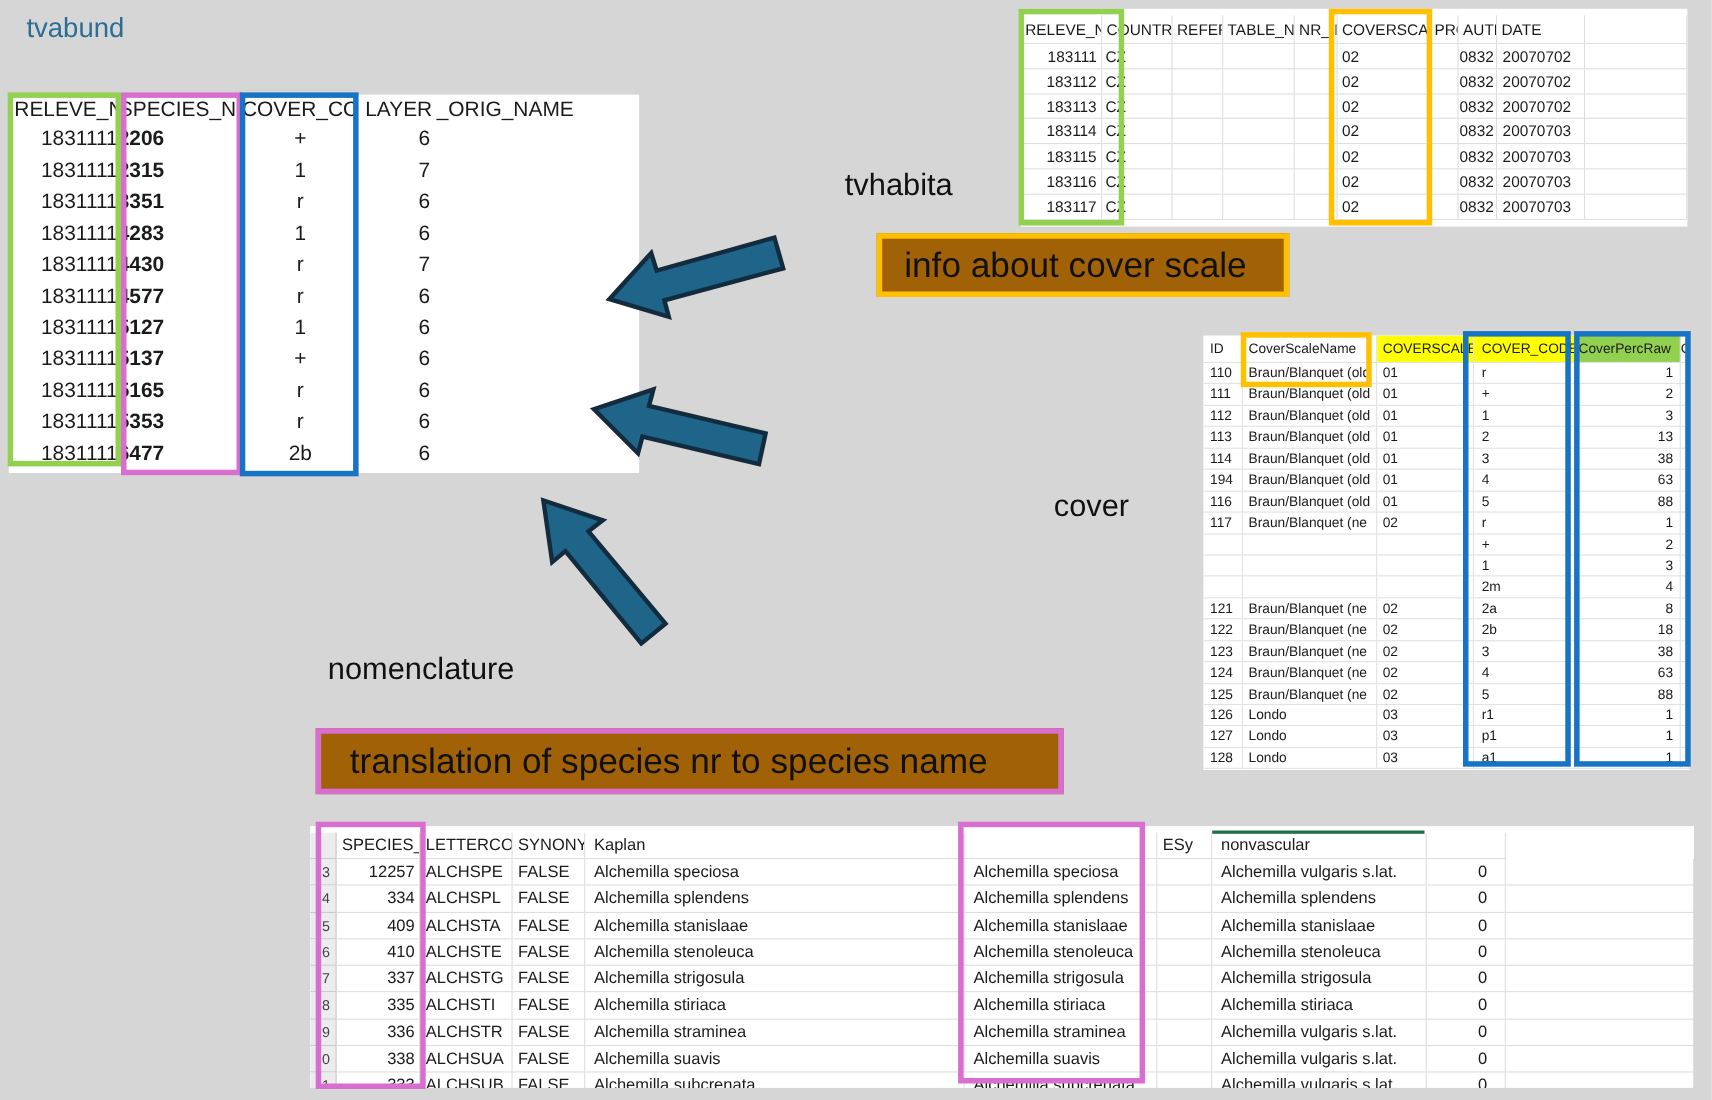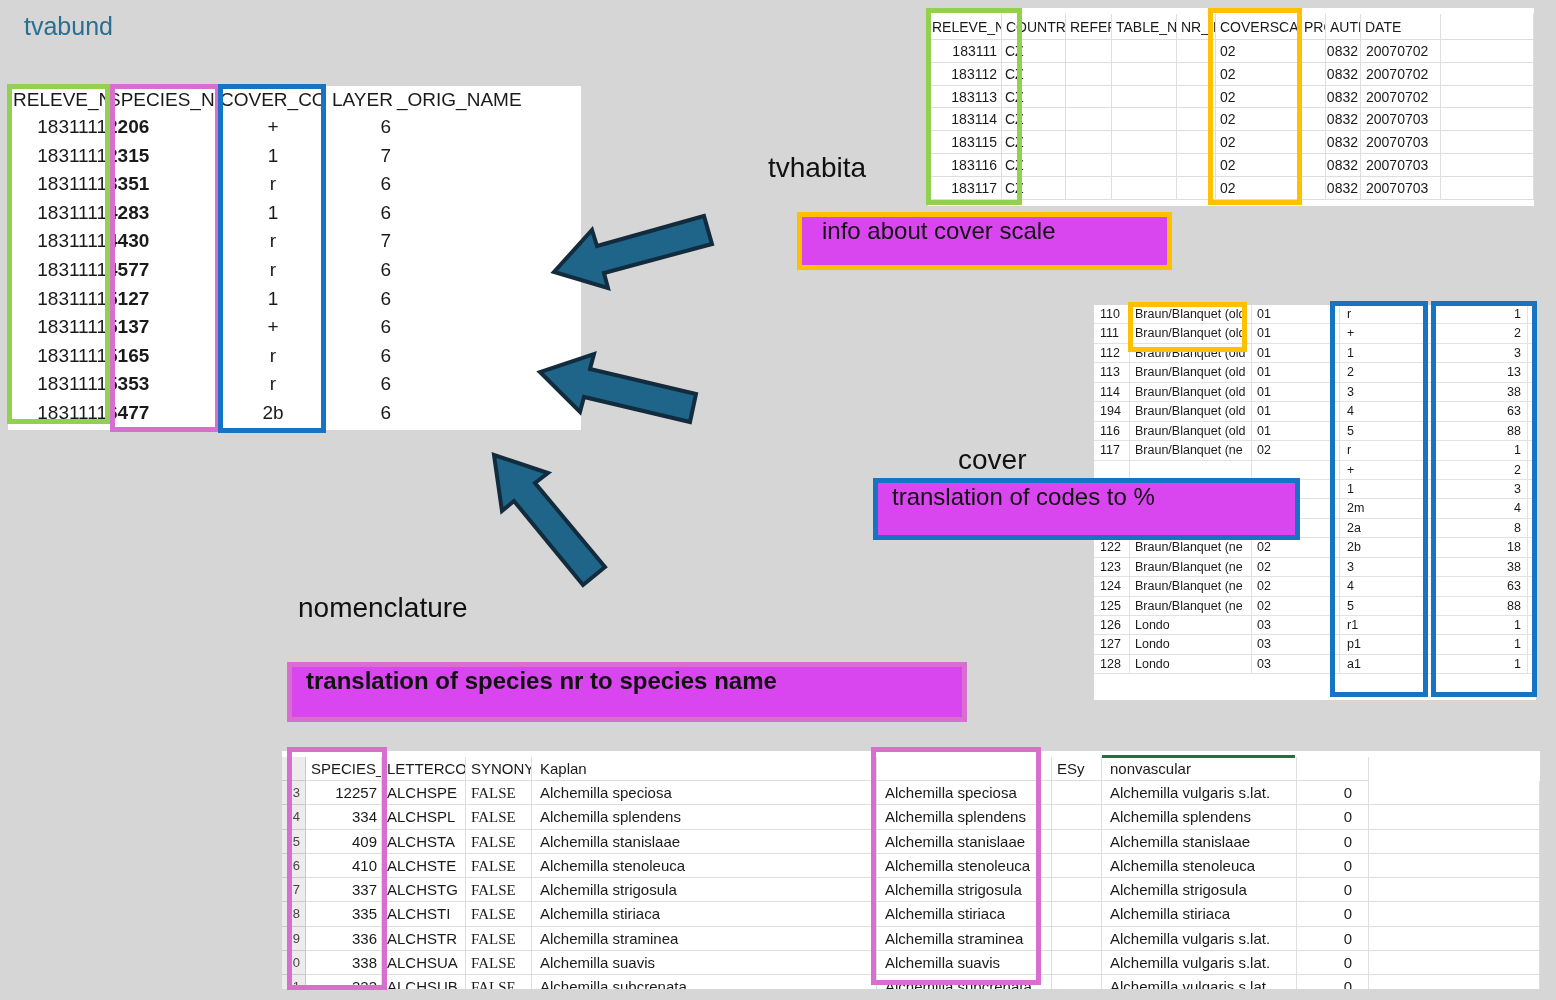--- a/index.html
+++ b/index.html
@@ -65,43 +65,43 @@
   .species{--cols:24px 76px 84px 66px 345px 175px 50px 195px 72px 171px;}
   .species .thead{height:24px;}
   .species .thead .cell{line-height:24px;}
   .species .tbody{height:24.3px;}
   .species .tbody .cell{line-height:24.3px;}
   .species .cell{border-right:1px solid #dedede;border-bottom:1px solid #dedede;}
   .species .cell:nth-child(1){background:#ececec;text-align:right;padding-right:5px;font-size:13px;color:#444;border-right:1px solid #c9c9c9;border-bottom:1px solid #c9c9c9;}
   .species .thead .cell{padding-left:5px;}
   .species .tbody .cell:nth-child(2){text-align:right;padding-right:4px;}
   .species .tbody .cell:nth-child(3){padding-left:5px;}
-  .species .tbody .cell:nth-child(4){padding-left:5px;font-family:Liberation Serif, serif;}
+  .species .tbody .cell:nth-child(4){padding-left:5px;}
   .species .tbody .cell:nth-child(5){padding-left:8px;}
   .species .tbody .cell:nth-child(6){padding-left:8px;}
   .species .tbody .cell:nth-child(8){padding-left:8px;}
   .species .tbody .cell:nth-child(9){text-align:right;padding-right:16px;}
   .species .thead .cell:nth-child(5){padding-left:8px;}
   .species .thead .cell:nth-child(6){padding-left:19px;}
   .species .thead .cell:nth-child(8){padding-left:8px;}
 
   
   .outline{position:absolute;z-index:3;box-sizing:border-box;background:transparent;pointer-events:none;}
   .outline.green{border:5px solid var(--green-outline,#92d050);}
   .outline.pink{border:5px solid var(--pink-outline,#d86fd0);}
   .outline.blue{border:5px solid var(--blue-outline,#1774c4);}
   .outline.orange{border:5px solid var(--yellow-outline,#ffc000);}
 
   
   .freelabel{position:absolute;z-index:4;font-size:28px;color:#111;white-space:nowrap;}
   .title{position:absolute;left:24px;top:12px;z-index:4;font-size:25px;color:var(--title-blue,#2a6e93);}
-  .notebox{position:absolute;z-index:5;background:#d946ef;box-sizing:border-box;display:flex;font-size:24px;color:#111;white-space:nowrap;}
+  .notebox{position:absolute;z-index:5;background:#a16207;box-sizing:border-box;display:flex;align-items:center;font-size:32px;color:#111;white-space:nowrap;}
   .notebox.orange{border:5px solid var(--yellow-outline,#ffc000);padding-left:20px;}
   .notebox.blue{border:5px solid var(--blue-outline,#1774c4);padding-left:14px;}
-  .notebox.pink{border:5px solid var(--pink-outline,#d86fd0);padding-left:14px;font-weight:bold;}
+  .notebox.pink{border:5px solid var(--pink-outline,#d86fd0);padding-left:26px;}
 
   .greenline{position:absolute;left:1102px;top:755px;width:193px;height:3px;background:var(--excel-green-line,#1e7145);z-index:3;}
 
   .arrows{position:absolute;left:0;top:0;z-index:5;pointer-events:none;}
 </style>
 </head>
 <body>
 
 <div id="stage">
 
@@ -287,20 +287,28 @@
         <div class="cell"></div>
         <div class="cell">02</div>
         <div class="cell"></div>
         <div class="cell">0832</div>
         <div class="cell">20070703</div>
         <div class="cell"></div>
       </div>
     </div>
 
   <div class="sheet cover">
+      <div class="trow thead">
+        <div class="cell">ID</div>
+        <div class="cell">CoverScaleName</div>
+        <div class="cell">COVERSCALE</div>
+        <div class="cell">COVER_CODE</div>
+        <div class="cell">CoverPercRaw</div>
+        <div class="cell">C</div>
+      </div>
       <div class="trow tbody">
         <div class="cell">110</div>
         <div class="cell">Braun/Blanquet (old</div>
         <div class="cell">01</div>
         <div class="cell">r</div>
         <div class="cell">1</div>
         <div class="cell"></div>
       </div>
       <div class="trow tbody">
         <div class="cell">111</div>
@@ -586,23 +594,20 @@
   <div class="outline pink" style="left:287px;top:747px;width:100px;height:243px;"></div>
   <div class="outline pink" style="left:871px;top:747px;width:170px;height:238px;"></div>
 
   <div class="freelabel" style="left:768px;top:152px;">tvhabita</div>
   <div class="freelabel" style="left:958px;top:444px;">cover</div>
   <div class="freelabel" style="left:298px;top:592px;">nomenclature</div>
 
   <div class="notebox orange" style="left:797px;top:212px;width:375px;height:58px;">
     <span>info about cover scale</span>
   </div>
-  <div class="notebox blue" style="left:873px;top:478px;width:427px;height:62px;">
-    <span>translation of codes to %</span>
-  </div>
   <div class="notebox pink" style="left:287px;top:662px;width:680px;height:60px;">
     <span>translation of species nr to species name</span>
   </div>
 
   <svg class="arrows" width="1556" height="1000" viewBox="0 0 1556 1000">
     <polygon points="704,216 597,246 592,230 554,272 608,288 604,273 712,244" fill="#1f6489" stroke="#122c3e" stroke-width="4"></polygon>
     <polygon points="696,394 590,369 594,354 540,372 580,412 584,397 690,422" fill="#1f6489" stroke="#122c3e" stroke-width="4"></polygon>
     <polygon points="605,567 535,483 548,473 494,455 502,511 514,501 583,585" fill="#1f6489" stroke="#122c3e" stroke-width="4"></polygon>
   </svg>
 

